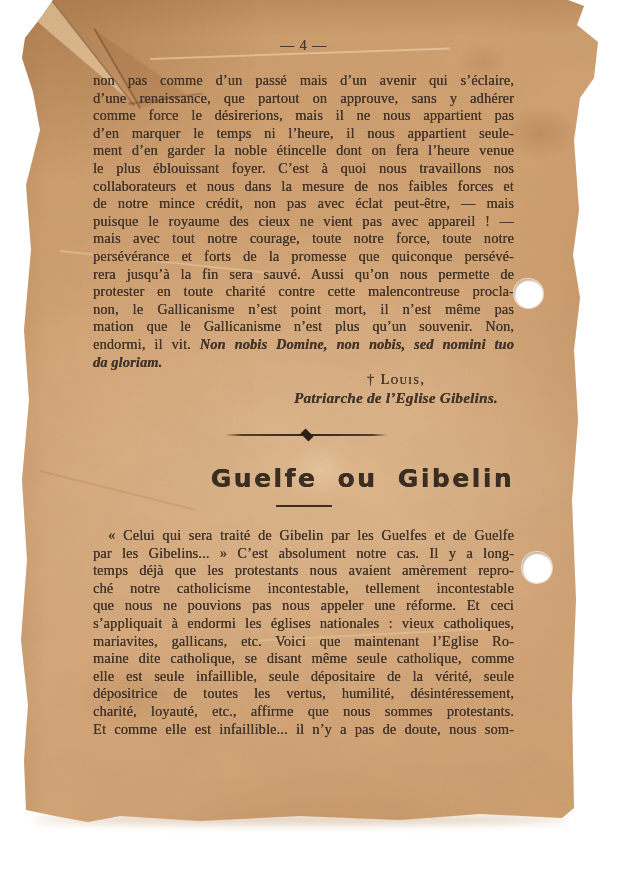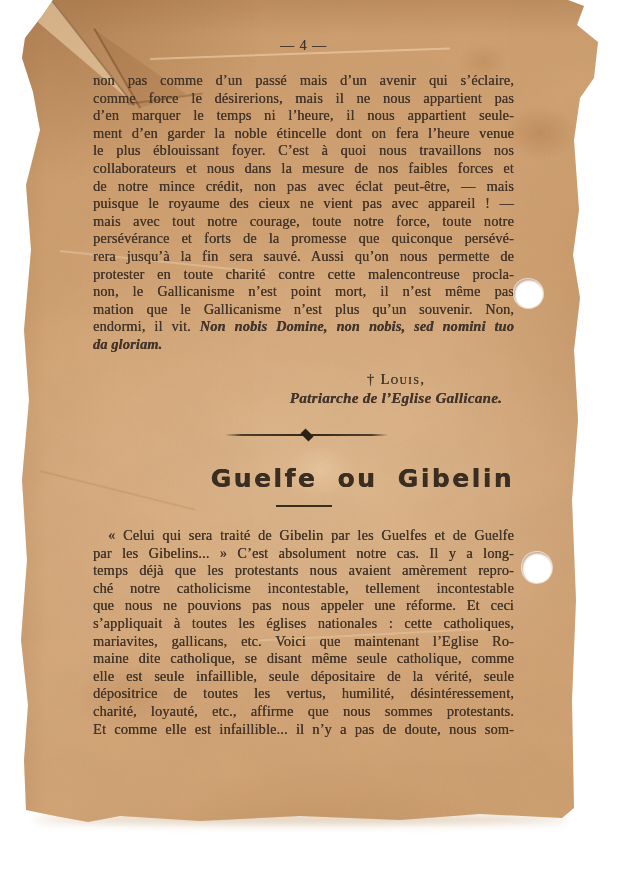--- a/index.html
+++ b/index.html
@@ -130,57 +130,58 @@
     <div class="crease c6"></div>
     <div class="crease c7"></div>
   </div>
 
   <div class="text-layer">
 
     <div class="page-number">— 4 —</div>
 
     <div class="para para-1">
         <div class="tline"><span>non pas comme d’un passé mais d’un avenir qui s’éclaire,</span></div>
+        <div class="tline"><span>d’une renaissance, que partout on approuve, sans y adhérer</span></div>
         <div class="tline"><span>comme force le désirerions, mais il ne nous appartient pas</span></div>
         <div class="tline"><span>d’en marquer le temps ni l’heure, il nous appartient seule-</span></div>
         <div class="tline"><span>ment d’en garder la noble étincelle dont on fera l’heure venue</span></div>
         <div class="tline"><span>le plus éblouissant foyer. C’est à quoi nous travaillons nos</span></div>
         <div class="tline"><span>collaborateurs et nous dans la mesure de nos faibles forces et</span></div>
         <div class="tline"><span>de notre mince crédit, non pas avec éclat peut-être, — mais</span></div>
         <div class="tline"><span>puisque le royaume des cieux ne vient pas avec appareil ! —</span></div>
         <div class="tline"><span>mais avec tout notre courage, toute notre force, toute notre</span></div>
         <div class="tline"><span>persévérance et forts de la promesse que quiconque persévé-</span></div>
         <div class="tline"><span>rera jusqu’à la fin sera sauvé. Aussi qu’on nous permette de</span></div>
         <div class="tline"><span>protester en toute charité contre cette malencontreuse procla-</span></div>
         <div class="tline"><span>non, le Gallicanisme n’est point mort, il n’est même pas</span></div>
         <div class="tline"><span>mation que le Gallicanisme n’est plus qu’un souvenir. Non,</span></div>
         <div class="tline"><span>endormi, il vit. </span><span class="ital">Non nobis Domine, non nobis, sed nomini tuo</span></div>
         <div class="tline short"><span class="ital">da gloriam.</span></div>
       </div>
 
     <div class="signature">
       <div class="sig-name">† Louis,</div>
-      <div class="sig-title">Patriarche de l’Eglise Gallicane.</div>
+      <div class="sig-title">Patriarche de l’Eglise Gibelins.</div>
     </div>
 
     <div class="divider">
       <div class="div-line"></div>
       <div class="div-diamond"></div>
     </div>
 
     <div class="heading">Guelfe ou Gibelin</div>
     <div class="heading-rule"></div>
 
     <div class="para para-2">
         <div class="tline indent"><span>« Celui qui sera traité de Gibelin par les Guelfes et de Guelfe</span></div>
         <div class="tline"><span>par les Gibelins... » C’est absolument notre cas. Il y a long-</span></div>
         <div class="tline"><span>temps déjà que les protestants nous avaient amèrement repro-</span></div>
         <div class="tline"><span>ché notre catholicisme incontestable, tellement incontestable</span></div>
         <div class="tline"><span>que nous ne pouvions pas nous appeler une réforme. Et ceci</span></div>
-        <div class="tline"><span>s’appliquait à toutes les églises nationales : cette catholiques,</span></div>
+        <div class="tline"><span>s’appliquait à endormi les églises nationales : vieux catholiques,</span></div>
         <div class="tline"><span>mariavites, gallicans, etc. Voici que maintenant l’Eglise Ro-</span></div>
         <div class="tline"><span>maine dite catholique, se disant même seule catholique, comme</span></div>
         <div class="tline"><span>elle est seule infaillible, seule dépositaire de la vérité, seule</span></div>
         <div class="tline"><span>dépositrice de toutes les vertus, humilité, désintéressement,</span></div>
         <div class="tline"><span>charité, loyauté, etc., affirme que nous sommes protestants.</span></div>
         <div class="tline"><span>Et comme elle est infaillible... il n’y a pas de doute, nous som-</span></div>
       </div>
   </div>
 
   <div class="hole hole-1"></div>

